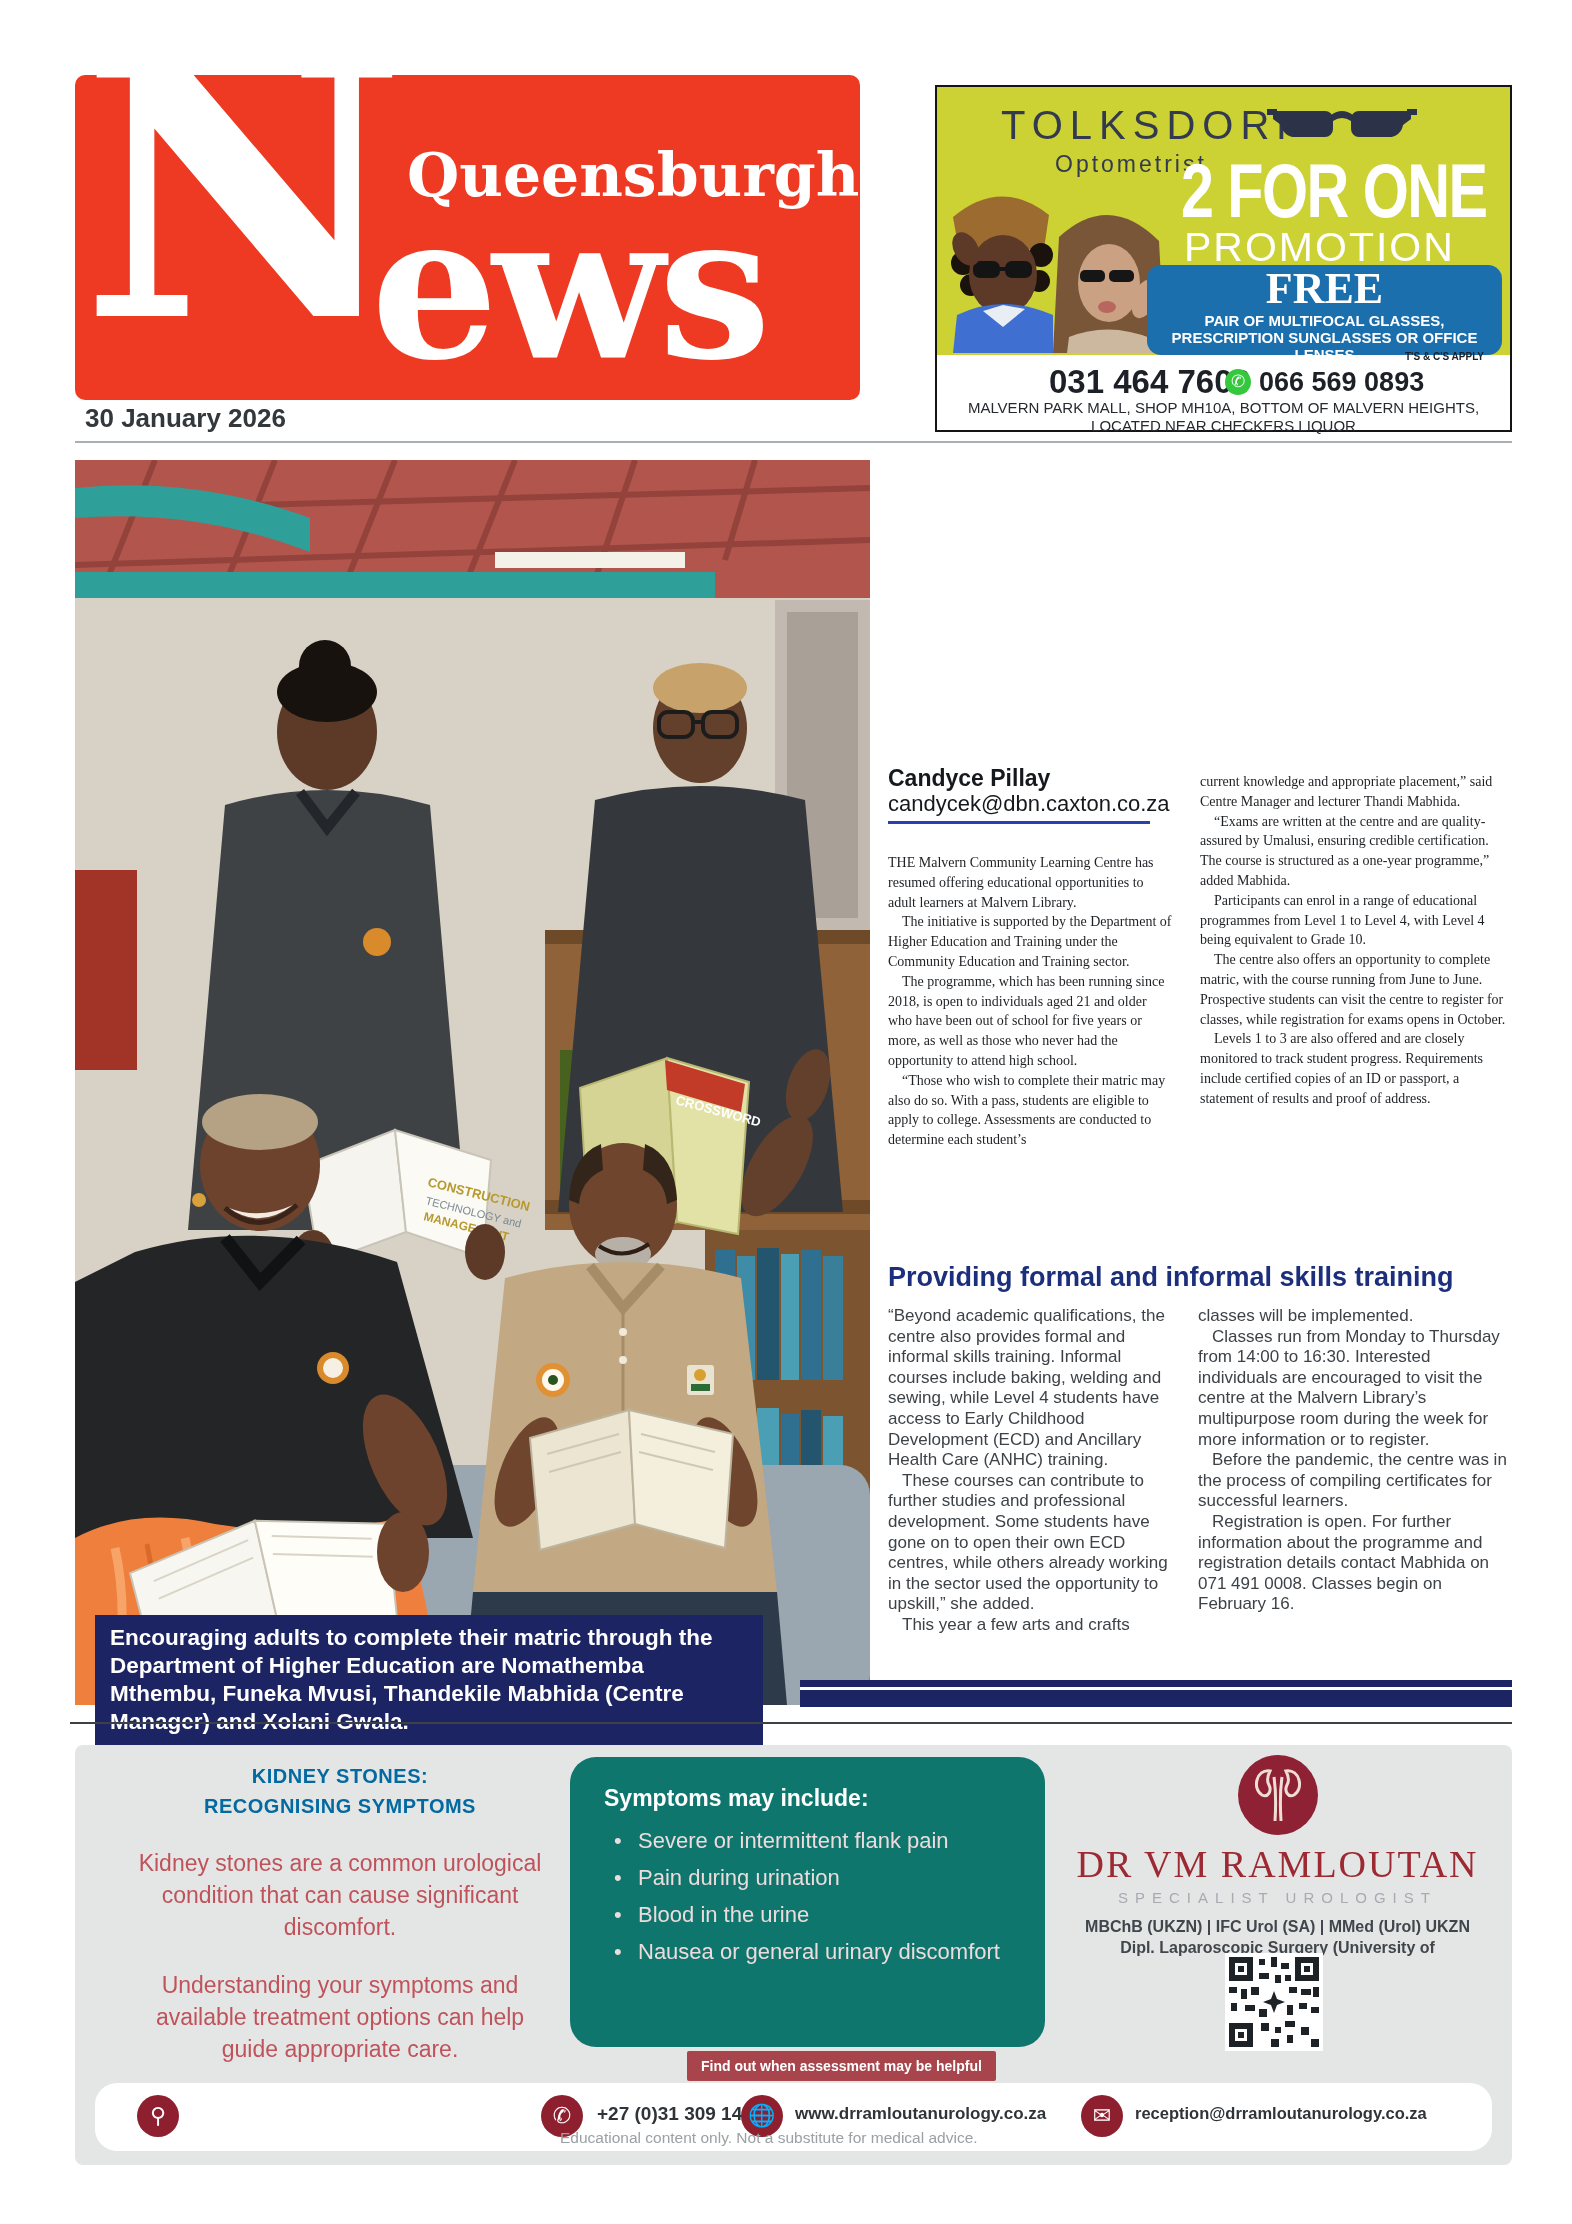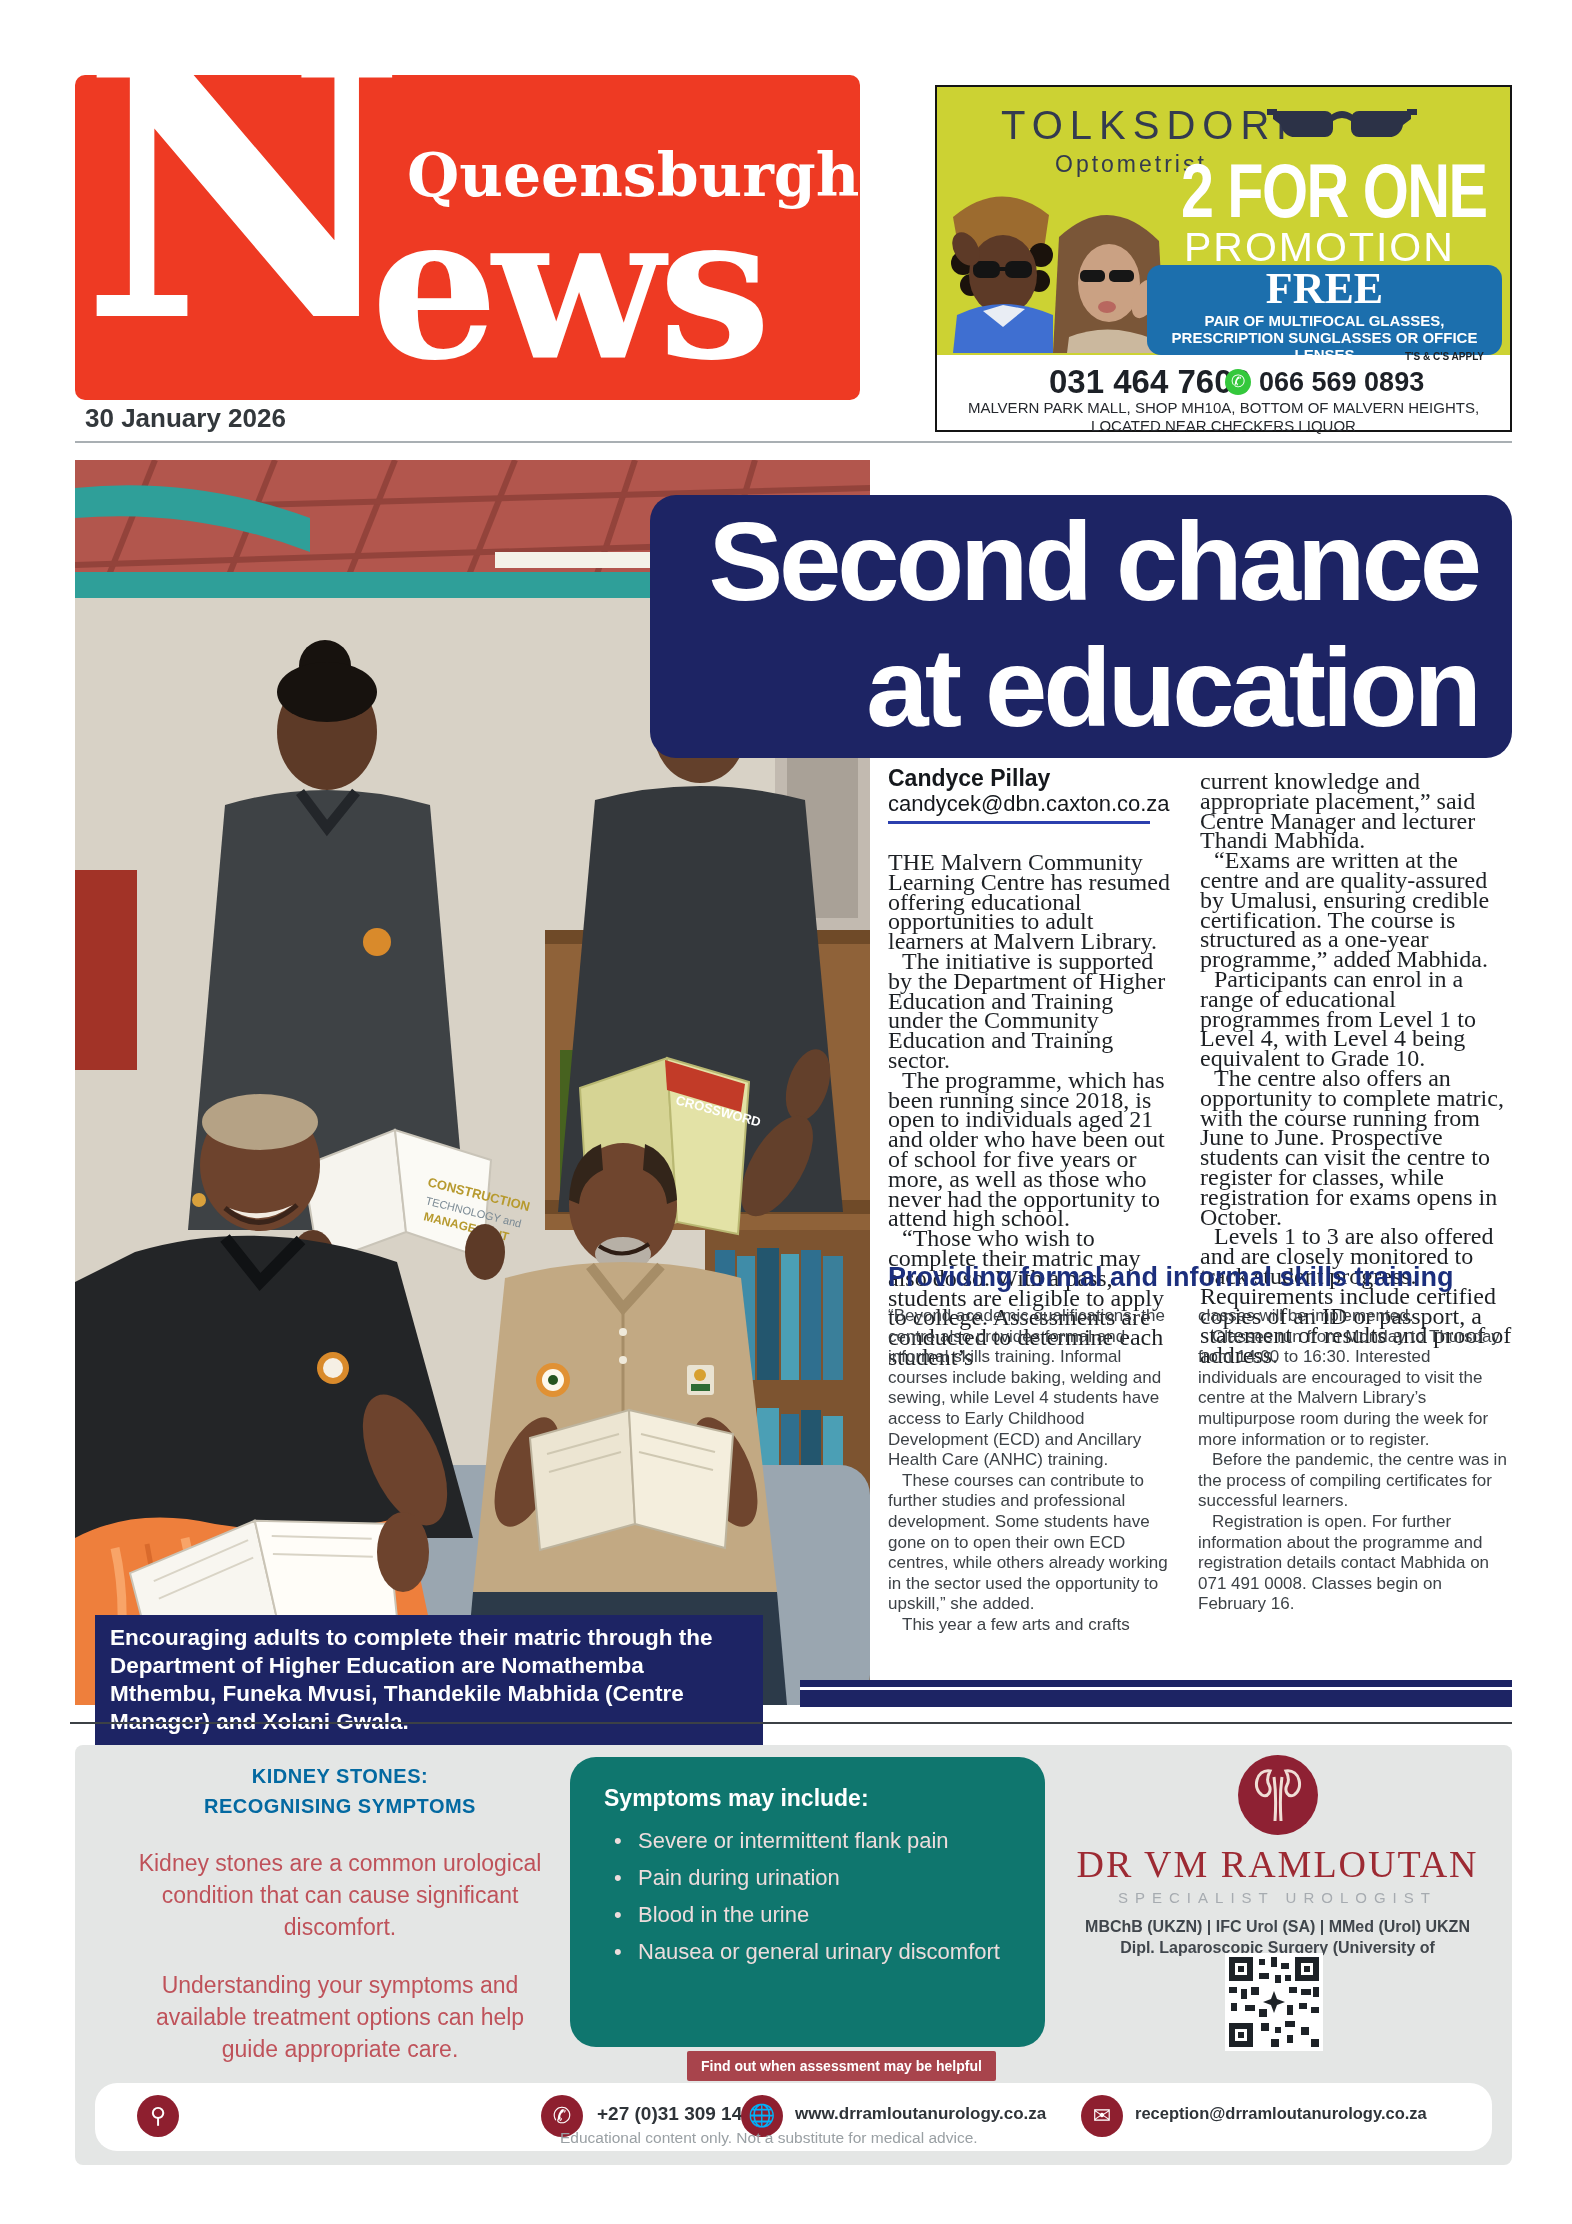--- a/index.html
+++ b/index.html
@@ -43,21 +43,21 @@
 
   
   .photo-wrap{left:75px;top:460px;width:795px;height:1245px;}
   .headline-box{left:650px;top:495px;width:862px;height:263px;background:#1d2464;border-radius:26px;
                 text-align:right;padding:4px 34px 0 0;box-sizing:border-box;}
   .headline-line{font-size:112px;font-weight:900;letter-spacing:-4px;color:#fff;line-height:126px;white-space:nowrap;}
   .byline{left:888px;top:765px;width:300px;}
   .byline-name{font-size:23px;font-weight:bold;color:#15181c;line-height:26px;}
   .byline-email{font-size:22px;color:#15181c;line-height:26px;}
   .byline-rule{width:262px;height:3px;background:#2b3fae;margin-top:4px;}
-  .serifcol{font-family:"Liberation Serif",serif;font-size:24px;line-height:19.8px;color:#1d2024;}
+  .serifcol{font-family:"Liberation Serif",serif;font-size:14px;line-height:19.8px;color:#1d2024;}
   .serifcol p,.sanscol p{margin:0;}
   .serifcol p + p,.sanscol p + p{text-indent:14px;}
   .col1{left:888px;top:853px;width:284px;}
   .col2{left:1200px;top:772px;width:312px;}
   .subhead{left:888px;top:1262px;font-size:27px;font-weight:bold;color:#1c2f7d;}
   .sanscol{font-size:17px;line-height:20.6px;color:#3d4247;}
   .scol1{left:888px;top:1306px;width:286px;}
   .scol2{left:1198px;top:1306px;width:316px;}
   .caption-box{left:95px;top:1615px;width:668px;background:#1d2464;padding:9px 15px;box-sizing:border-box;}
   .caption-text{font-size:22.5px;font-weight:bold;color:#fff;line-height:28px;}
@@ -298,24 +298,20 @@
       <g stroke="#cfc8b2" stroke-width="2">
         <line x1="472" y1="994" x2="544" y2="974"></line>
           <line x1="474" y1="1012" x2="546" y2="992"></line>
         <line x1="566" y1="974" x2="640" y2="992"></line>
           <line x1="564" y1="992" x2="638" y2="1010"></line>
       </g>
       <path d="M398,1132 L702,1132 L712,1245 L388,1245 Z" fill="#2c3a49"></path>
     </g>
   </svg>
 
-  <div class="abs headline-box">
-    <div class="headline-line">Second chance</div>
-    <div class="headline-line">at education</div>
-  </div>
 
   <div class="abs byline">
     <div class="byline-name">Candyce Pillay</div>
     <div class="byline-email">candycek@dbn.caxton.co.za</div>
     <div class="byline-rule"></div>
   </div>
 
   <div class="abs serifcol col1">
     <p>THE Malvern Community Learning Centre has resumed offering educational opportunities to adult learners at Malvern Library.</p>
     <p>The initiative is supported by the Department of Higher Education and Training under the Community Education and Training sector.</p>

